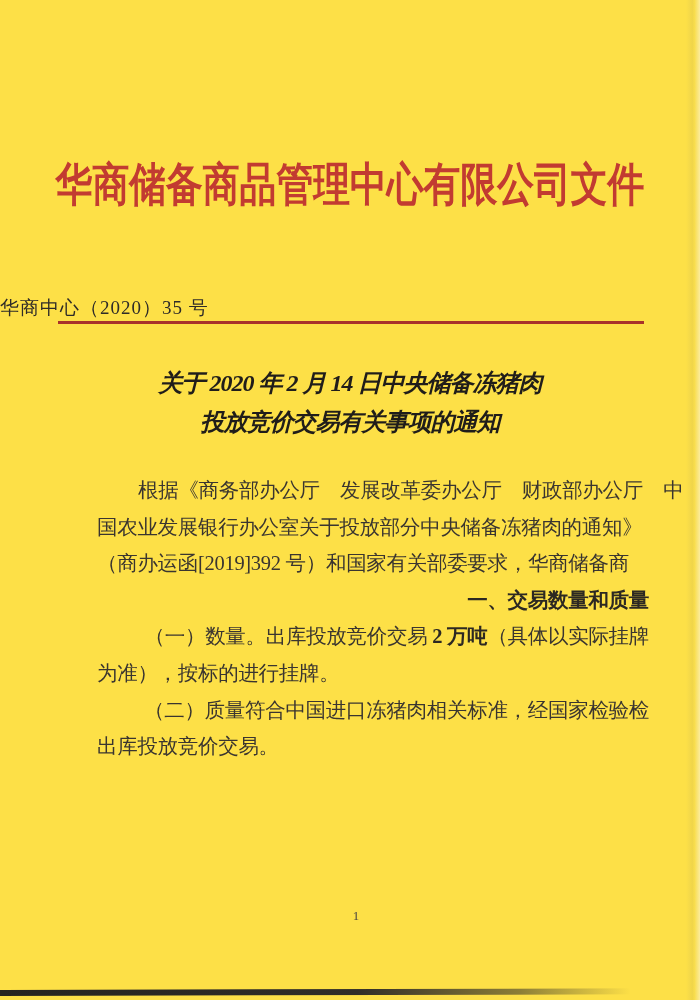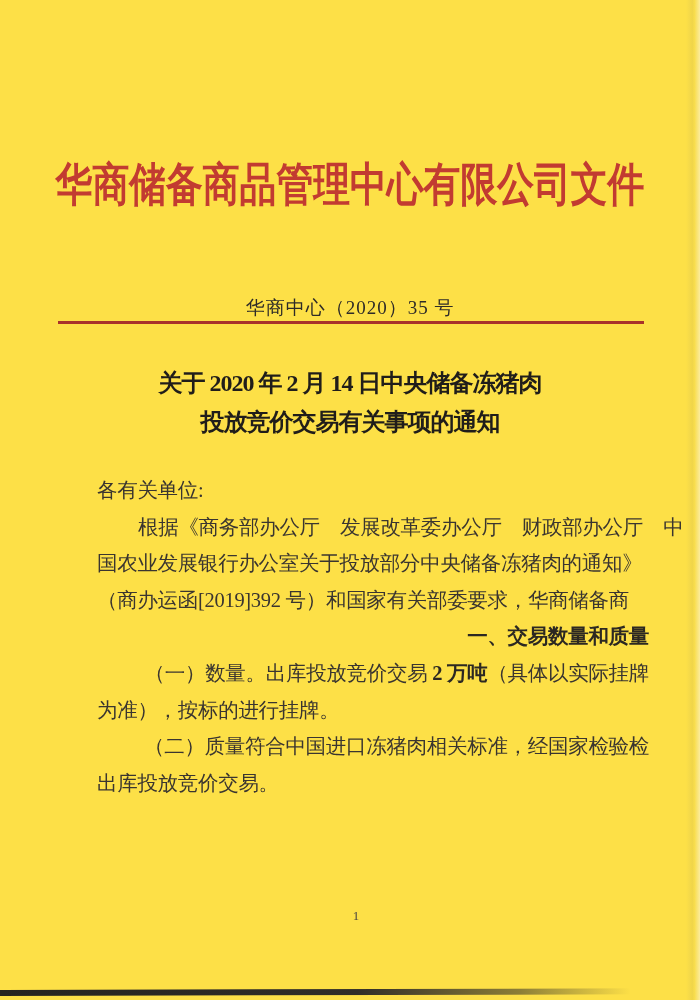--- a/index.html
+++ b/index.html
@@ -26,21 +26,20 @@
     white-space: nowrap;
     transform: scaleX(0.80);
     transform-origin: 50% 50%;
     letter-spacing: 0px;
   }
   .doc-number {
     position: absolute;
     top: 295px;
     left: 0;
     width: 700px;
-    text-align: center;
     font-size: 19px;
     color: #2e2b28;
     letter-spacing: 1px;
   }
   .red-rule {
     position: absolute;
     top: 321px;
     left: 58px;
     width: 586px;
     height: 3px;
@@ -50,20 +49,21 @@
     position: absolute;
     top: 364px;
     left: 0;
     width: 700px;
     text-align: center;
     font-size: 24px;
     font-weight: bold;
     color: #201d1a;
     line-height: 39px;
     letter-spacing: -1px;
+    font-style: italic;
   }
   .body-text {
     position: absolute;
     top: 472px;
     left: 97px;
     width: 552px;
     font-size: 20.5px;
     color: #3a3530;
     line-height: 36.6px;
     letter-spacing: -0.3px;
@@ -110,21 +110,20 @@
   <div class="doc-number">华商中心（2020）35 号</div>
 
   <div class="red-rule"></div>
 
   <div class="doc-title">
     <div>关于 2020 年 2 月 14 日中央储备冻猪肉</div>
     <div>投放竞价交易有关事项的通知</div>
   </div>
 
   <div class="body-text">
-    <div class="ln">各有关单位:</div>
     <div class="ln indent">根据《商务部办公厅　发展改革委办公厅　财政部办公厅　中</div>
     <div class="ln">国农业发展银行办公室关于投放部分中央储备冻猪肉的通知》</div>
     <div class="ln">（商办运函[2019]392 号）和国家有关部委要求，华商储备商</div>
     <div class="ln indent bold">一、交易数量和质量</div>
     <div class="ln indent">
       <span>（一）数量。出库投放竞价交易 </span><span class="b">2 万吨</span><span>（具体以实际挂牌</span>
     </div>
     <div class="ln">为准），按标的进行挂牌。</div>
     <div class="ln indent">（二）质量符合中国进口冻猪肉相关标准，经国家检验检</div>
     <div class="ln">出库投放竞价交易。</div>

